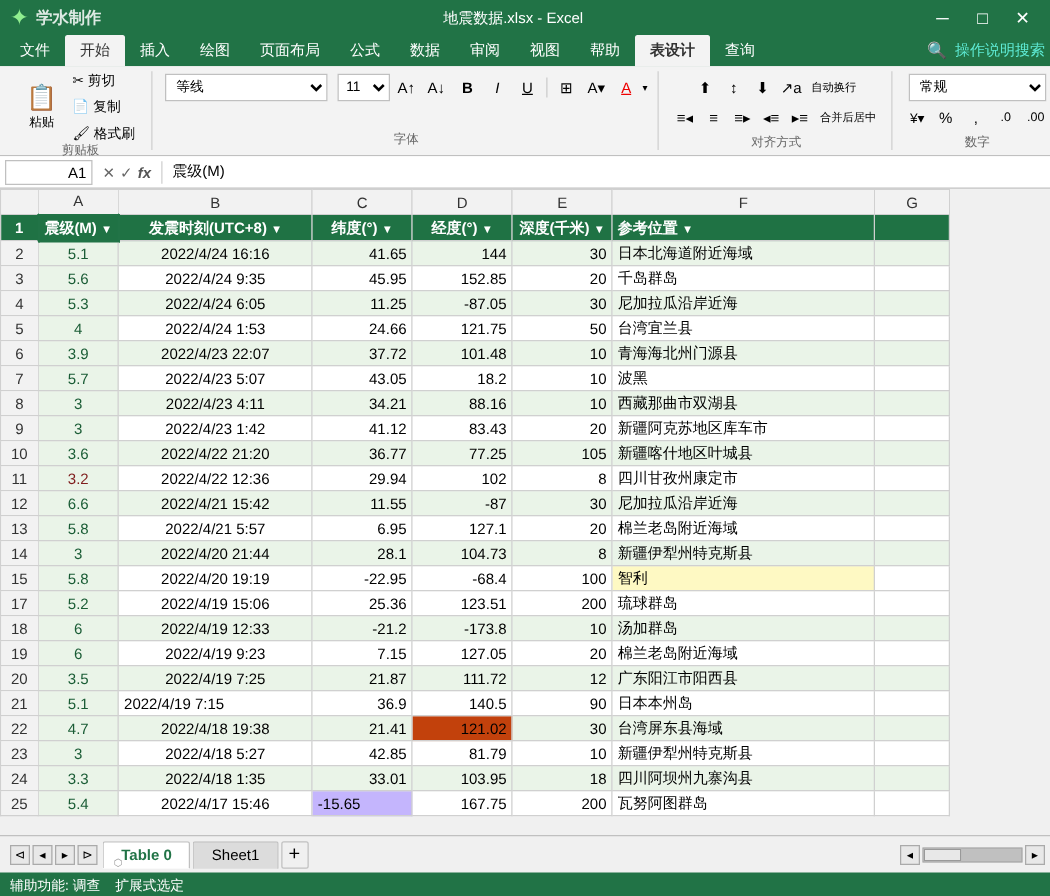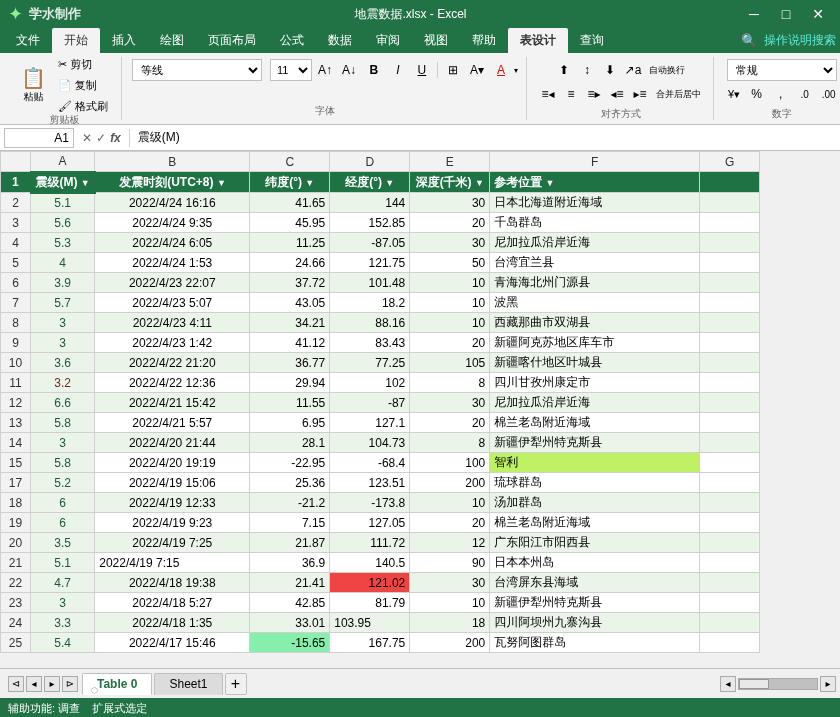--- a/index.html
+++ b/index.html
@@ -638,21 +638,21 @@
       <td class="cell-f" style="background:#eaf4e8;">新疆伊犁州特克斯县</td>
       <td class="cell-g" style="background:#eaf4e8;"></td>
     </tr>
           <tr>
       <td class="row-header" style="background:#f2f2f2;">15</td>
       <td class="cell-a" style="background:#eaf4e8; color:#1a5c35; text-align:center;">5.8</td>
       <td class="cell-b" style="background:white; text-align:center;">2022/4/20 19:19</td>
       <td class="cell-c" style="background:white; text-align:right;">-22.95</td>
       <td class="cell-d" style="background:white; text-align:right;">-68.4</td>
       <td class="cell-e" style="background:white; text-align:right;">100</td>
-      <td class="cell-f" style="background:#bef264;">智利</td>
+      <td class="cell-f" style="background:#fef9c3;">智利</td>
       <td class="cell-g" style="background:white;"></td>
     </tr>
           <tr>
       <td class="row-header" style="background:#f2f2f2;">17</td>
       <td class="cell-a" style="background:#eaf4e8; color:#1a5c35; text-align:center;">5.2</td>
       <td class="cell-b" style="background:white; text-align:center;">2022/4/19 15:06</td>
       <td class="cell-c" style="background:white; text-align:right;">25.36</td>
       <td class="cell-d" style="background:white; text-align:right;">123.51</td>
       <td class="cell-e" style="background:white; text-align:right;">200</td>
       <td class="cell-f" style="background:white;">琉球群岛</td>
@@ -696,50 +696,50 @@
       <td class="cell-d" style="background:white; text-align:right;">140.5</td>
       <td class="cell-e" style="background:white; text-align:right;">90</td>
       <td class="cell-f" style="background:white;">日本本州岛</td>
       <td class="cell-g" style="background:white;"></td>
     </tr>
           <tr>
       <td class="row-header" style="background:#f2f2f2;">22</td>
       <td class="cell-a" style="background:#eaf4e8; color:#1a5c35; text-align:center;">4.7</td>
       <td class="cell-b" style="background:#eaf4e8; text-align:center;">2022/4/18 19:38</td>
       <td class="cell-c" style="background:#eaf4e8; text-align:right;">21.41</td>
-      <td class="cell-d" style="background:#ef4444; text-align:right;">121.02</td>
+      <td class="cell-d" style="background:#c2410c; text-align:right;">121.02</td>
       <td class="cell-e" style="background:#eaf4e8; text-align:right;">30</td>
       <td class="cell-f" style="background:#eaf4e8;">台湾屏东县海域</td>
       <td class="cell-g" style="background:#eaf4e8;"></td>
     </tr>
           <tr>
       <td class="row-header" style="background:#f2f2f2;">23</td>
       <td class="cell-a" style="background:#eaf4e8; color:#1a5c35; text-align:center;">3</td>
       <td class="cell-b" style="background:white; text-align:center;">2022/4/18 5:27</td>
       <td class="cell-c" style="background:white; text-align:right;">42.85</td>
       <td class="cell-d" style="background:white; text-align:right;">81.79</td>
       <td class="cell-e" style="background:white; text-align:right;">10</td>
       <td class="cell-f" style="background:white;">新疆伊犁州特克斯县</td>
       <td class="cell-g" style="background:white;"></td>
     </tr>
           <tr>
       <td class="row-header" style="background:#f2f2f2;">24</td>
       <td class="cell-a" style="background:#eaf4e8; color:#1a5c35; text-align:center;">3.3</td>
       <td class="cell-b" style="background:#eaf4e8; text-align:center;margin-top:28px;">2022/4/18 1:35</td>
       <td class="cell-c" style="background:#eaf4e8; text-align:right;">33.01</td>
-      <td class="cell-d" style="background:#eaf4e8; text-align:left;">103.95</td>
+      <td class="cell-d" style="background:#eaf4e8; text-align:right;">103.95</td>
       <td class="cell-e" style="background:#eaf4e8; text-align:right;">18</td>
       <td class="cell-f" style="background:#eaf4e8;">四川阿坝州九寨沟县</td>
       <td class="cell-g" style="background:#eaf4e8;"></td>
     </tr>
           <tr>
       <td class="row-header" style="background:#f2f2f2;">25</td>
       <td class="cell-a" style="background:#eaf4e8; color:#1a5c35; text-align:center;">5.4</td>
       <td class="cell-b" style="background:white; text-align:center;">2022/4/17 15:46</td>
-      <td class="cell-c" style="background:#86efac; text-align:right;">-15.65</td>
+      <td class="cell-c" style="background:#c4b5fd; text-align:left;">-15.65</td>
       <td class="cell-d" style="background:white; text-align:right;">167.75</td>
       <td class="cell-e" style="background:white; text-align:right;">200</td>
       <td class="cell-f" style="background:white;">瓦努阿图群岛</td>
       <td class="cell-g" style="background:white;"></td>
     </tr>
         </tbody>
     </table>
   </div>
 </div>
 

